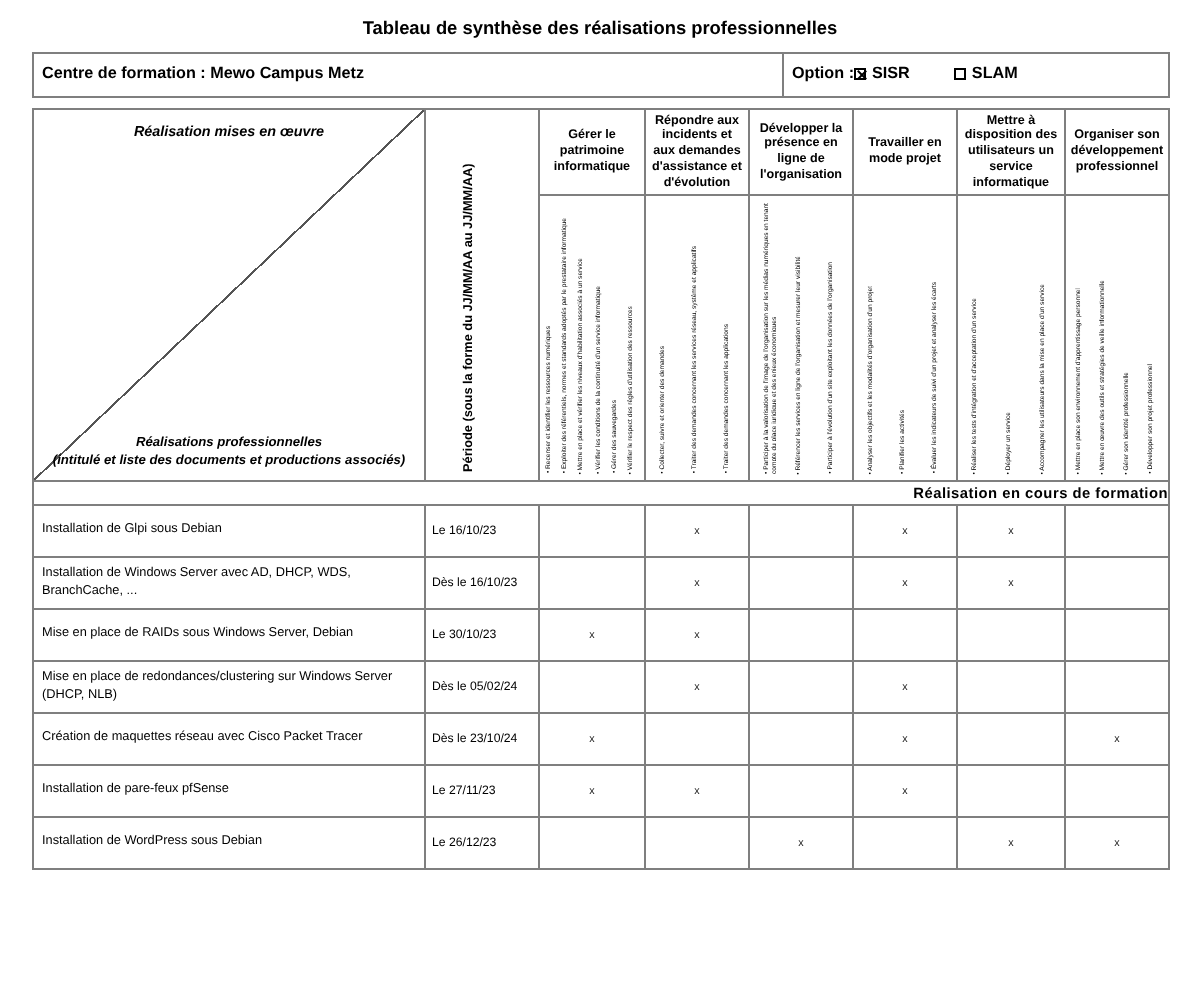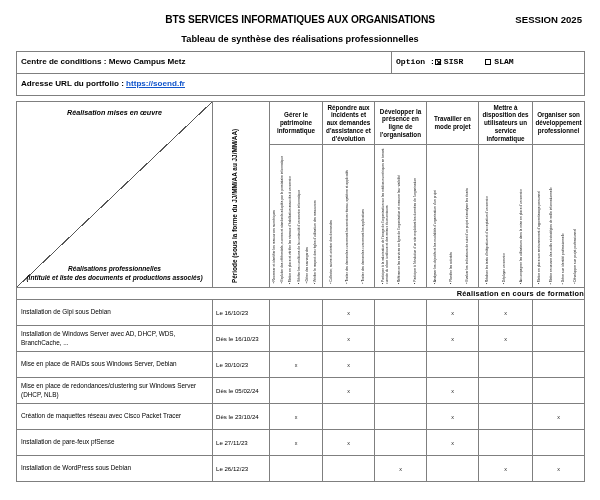--- a/index.html
+++ b/index.html
@@ -68,21 +68,20 @@
     line-height: 1.1;
   }
   .url-link {
     color: #1155cc;
     text-decoration: underline;
     font-weight: bold;
   }
   .opt-wrap {
     display: flex;
     align-items: center;
-    font-family: Liberation Mono, monospace;
   }
   .opt-label { flex: 0 0 auto; }
   .opt-item {
     white-space: nowrap;
   }
   .opt-item.last { margin-left: 22px; }
   .cbx {
     display: inline-block;
     width: 6px;
     height: 6px;
@@ -227,44 +226,37 @@
     text-align: center;
     font-size: 5.4px;
     color: #262626;
   }
 </style>
 </head>
 <body>
 
 <div class="page">
 
-  <div class="title-row">
-    <div class="main-title">BTS SERVICES INFORMATIQUES AUX ORGANISATIONS</div>
-    <div class="session">SESSION 2025</div>
-  </div>
   <div class="subtitle">Tableau de synthèse des réalisations professionnelles</div>
 
   <table class="ident">
     <colgroup>
         <col style="width:375px">
         <col style="width:193px">
       </colgroup>
     <tbody>
       <tr>
-        <td>Centre de conditions : Mewo Campus Metz</td>
+        <td>Centre de formation : Mewo Campus Metz</td>
         <td>
           <div class="opt-wrap">
             <span class="opt-label">Option :</span>
             <span class="opt-item"><span class="cbx checked"></span><span>SISR</span></span>
             <span class="opt-item last"><span class="cbx"></span><span>SLAM</span></span>
           </div>
         </td>
-      </tr>
-      <tr>
-        <td colspan="2"><span>Adresse URL du portfolio : </span><span class="url-link">https://soend.fr</span></td>
       </tr>
     </tbody>
   </table>
 
   <table class="grid">
     <colgroup>
       <col style="width:196px">
         <col style="width:36px">
         <col style="width:21px">
       <col style="width:53px">

